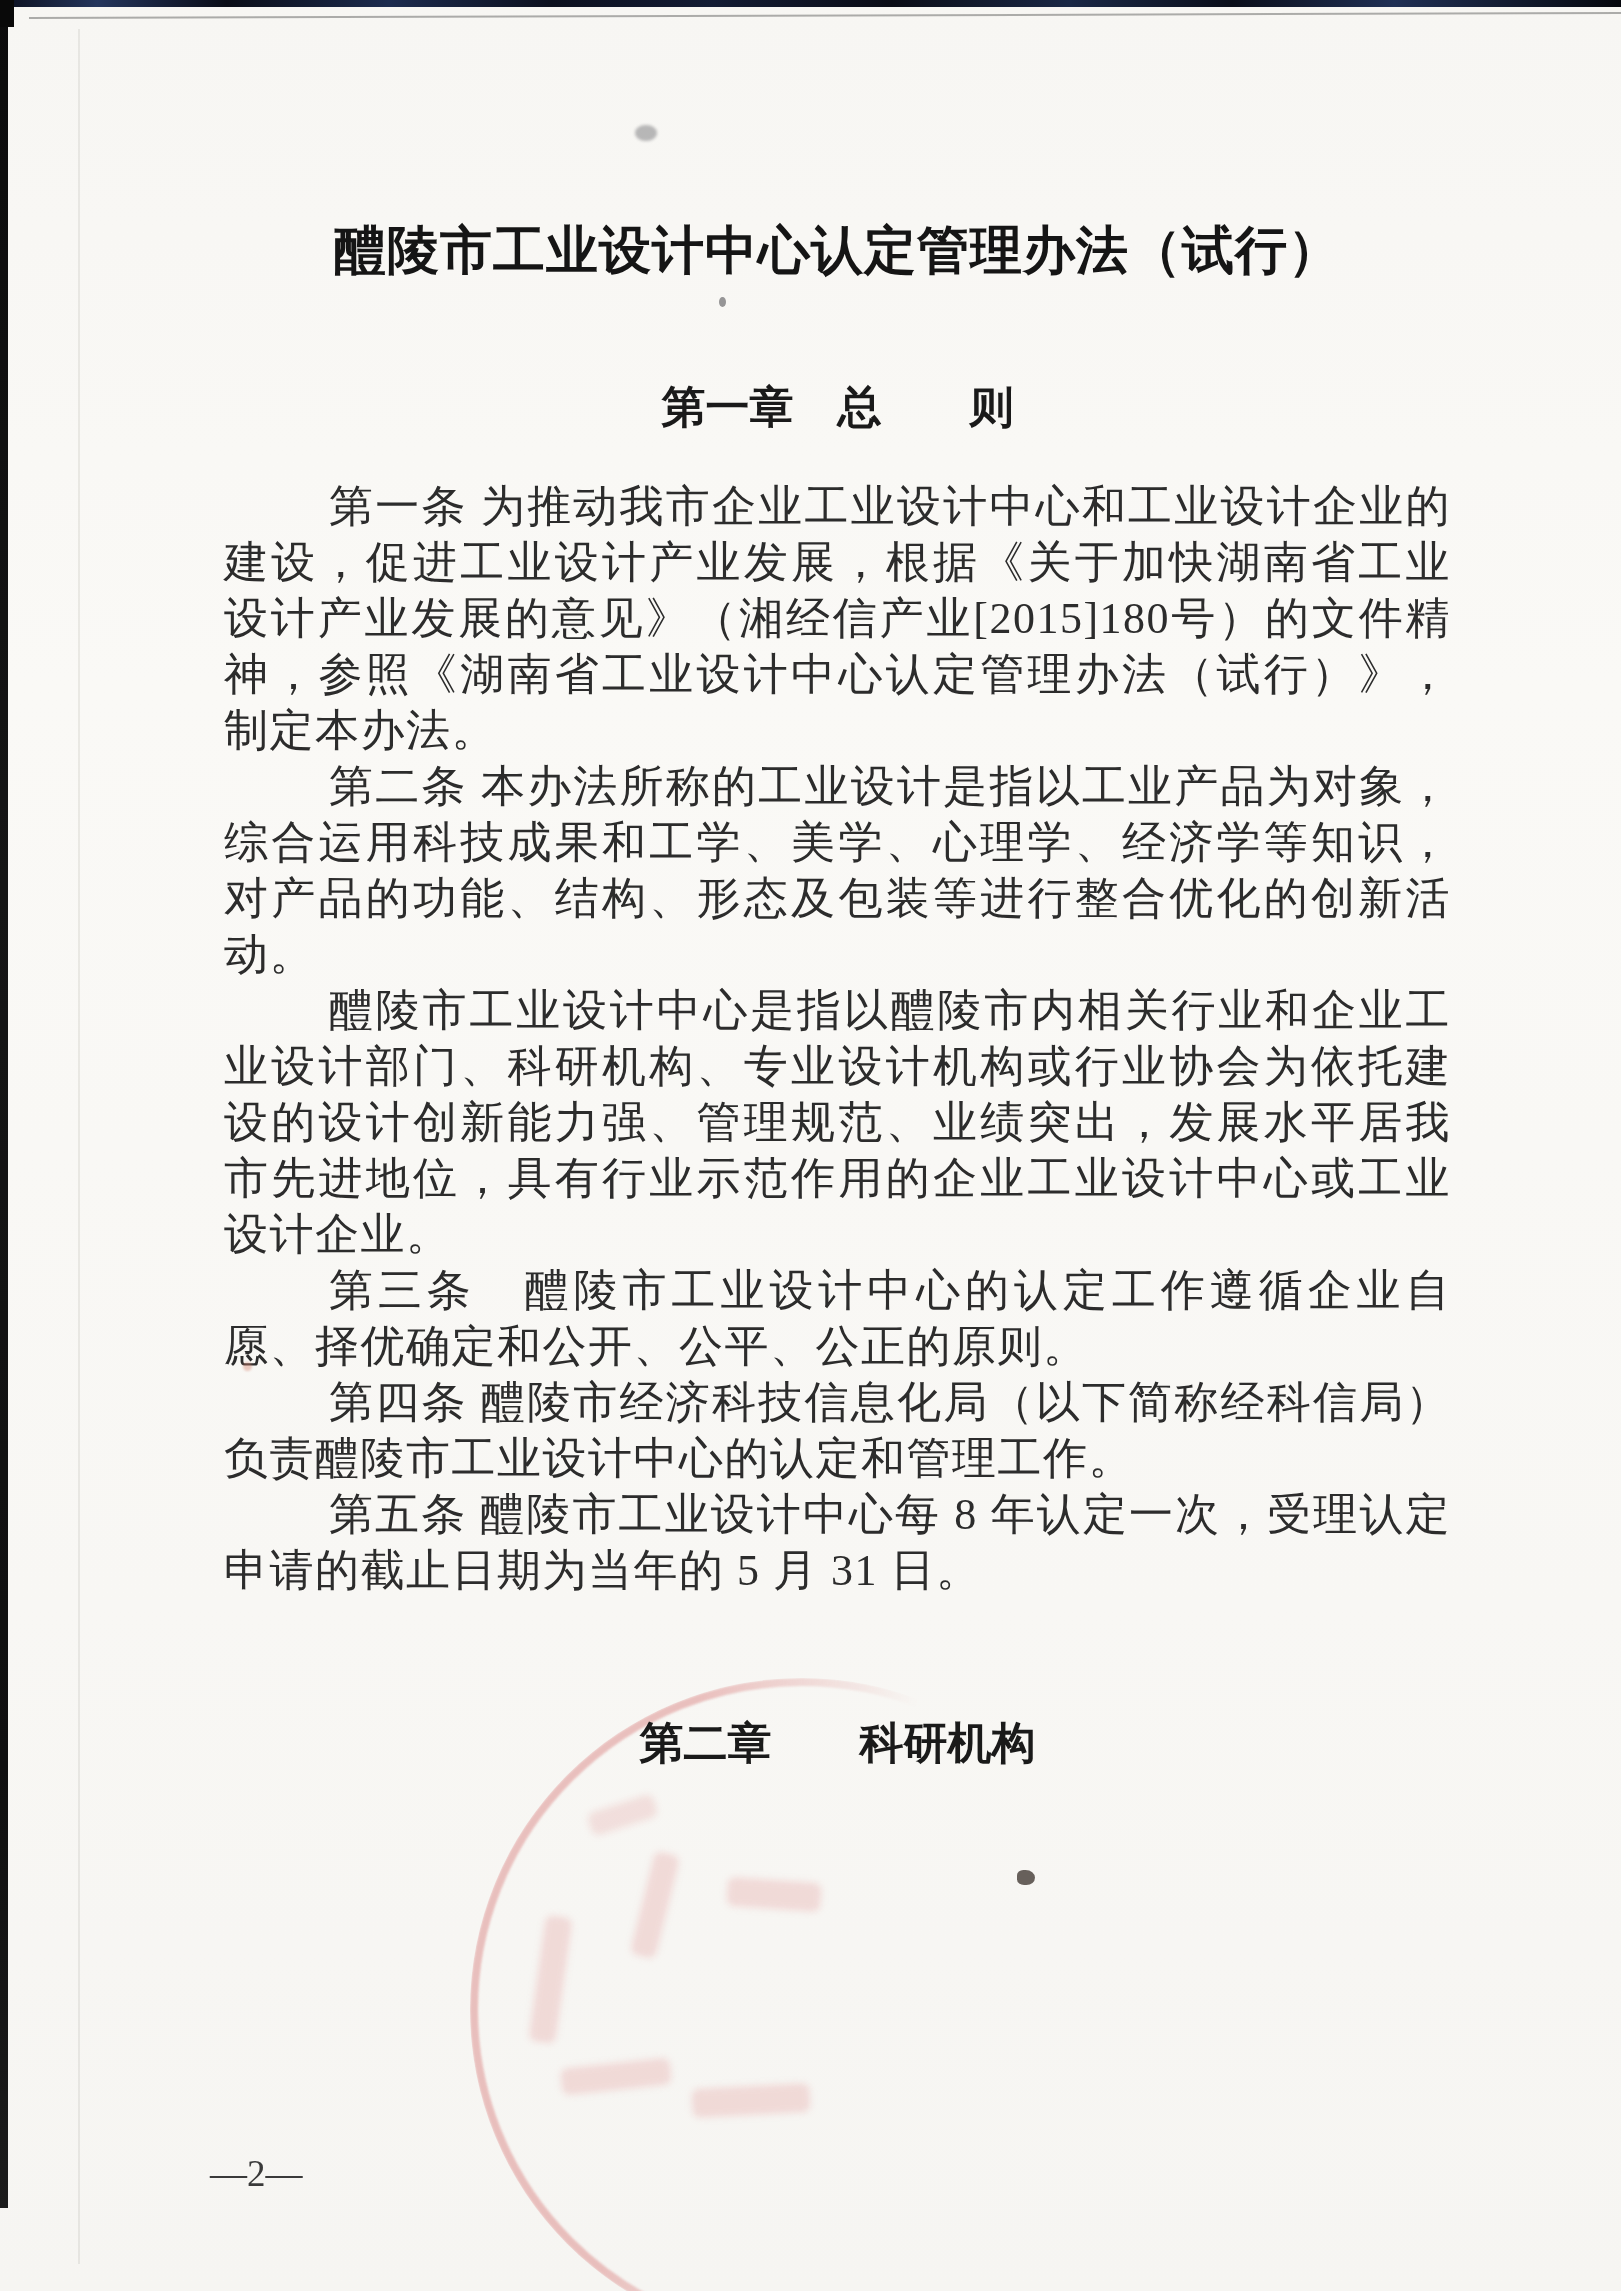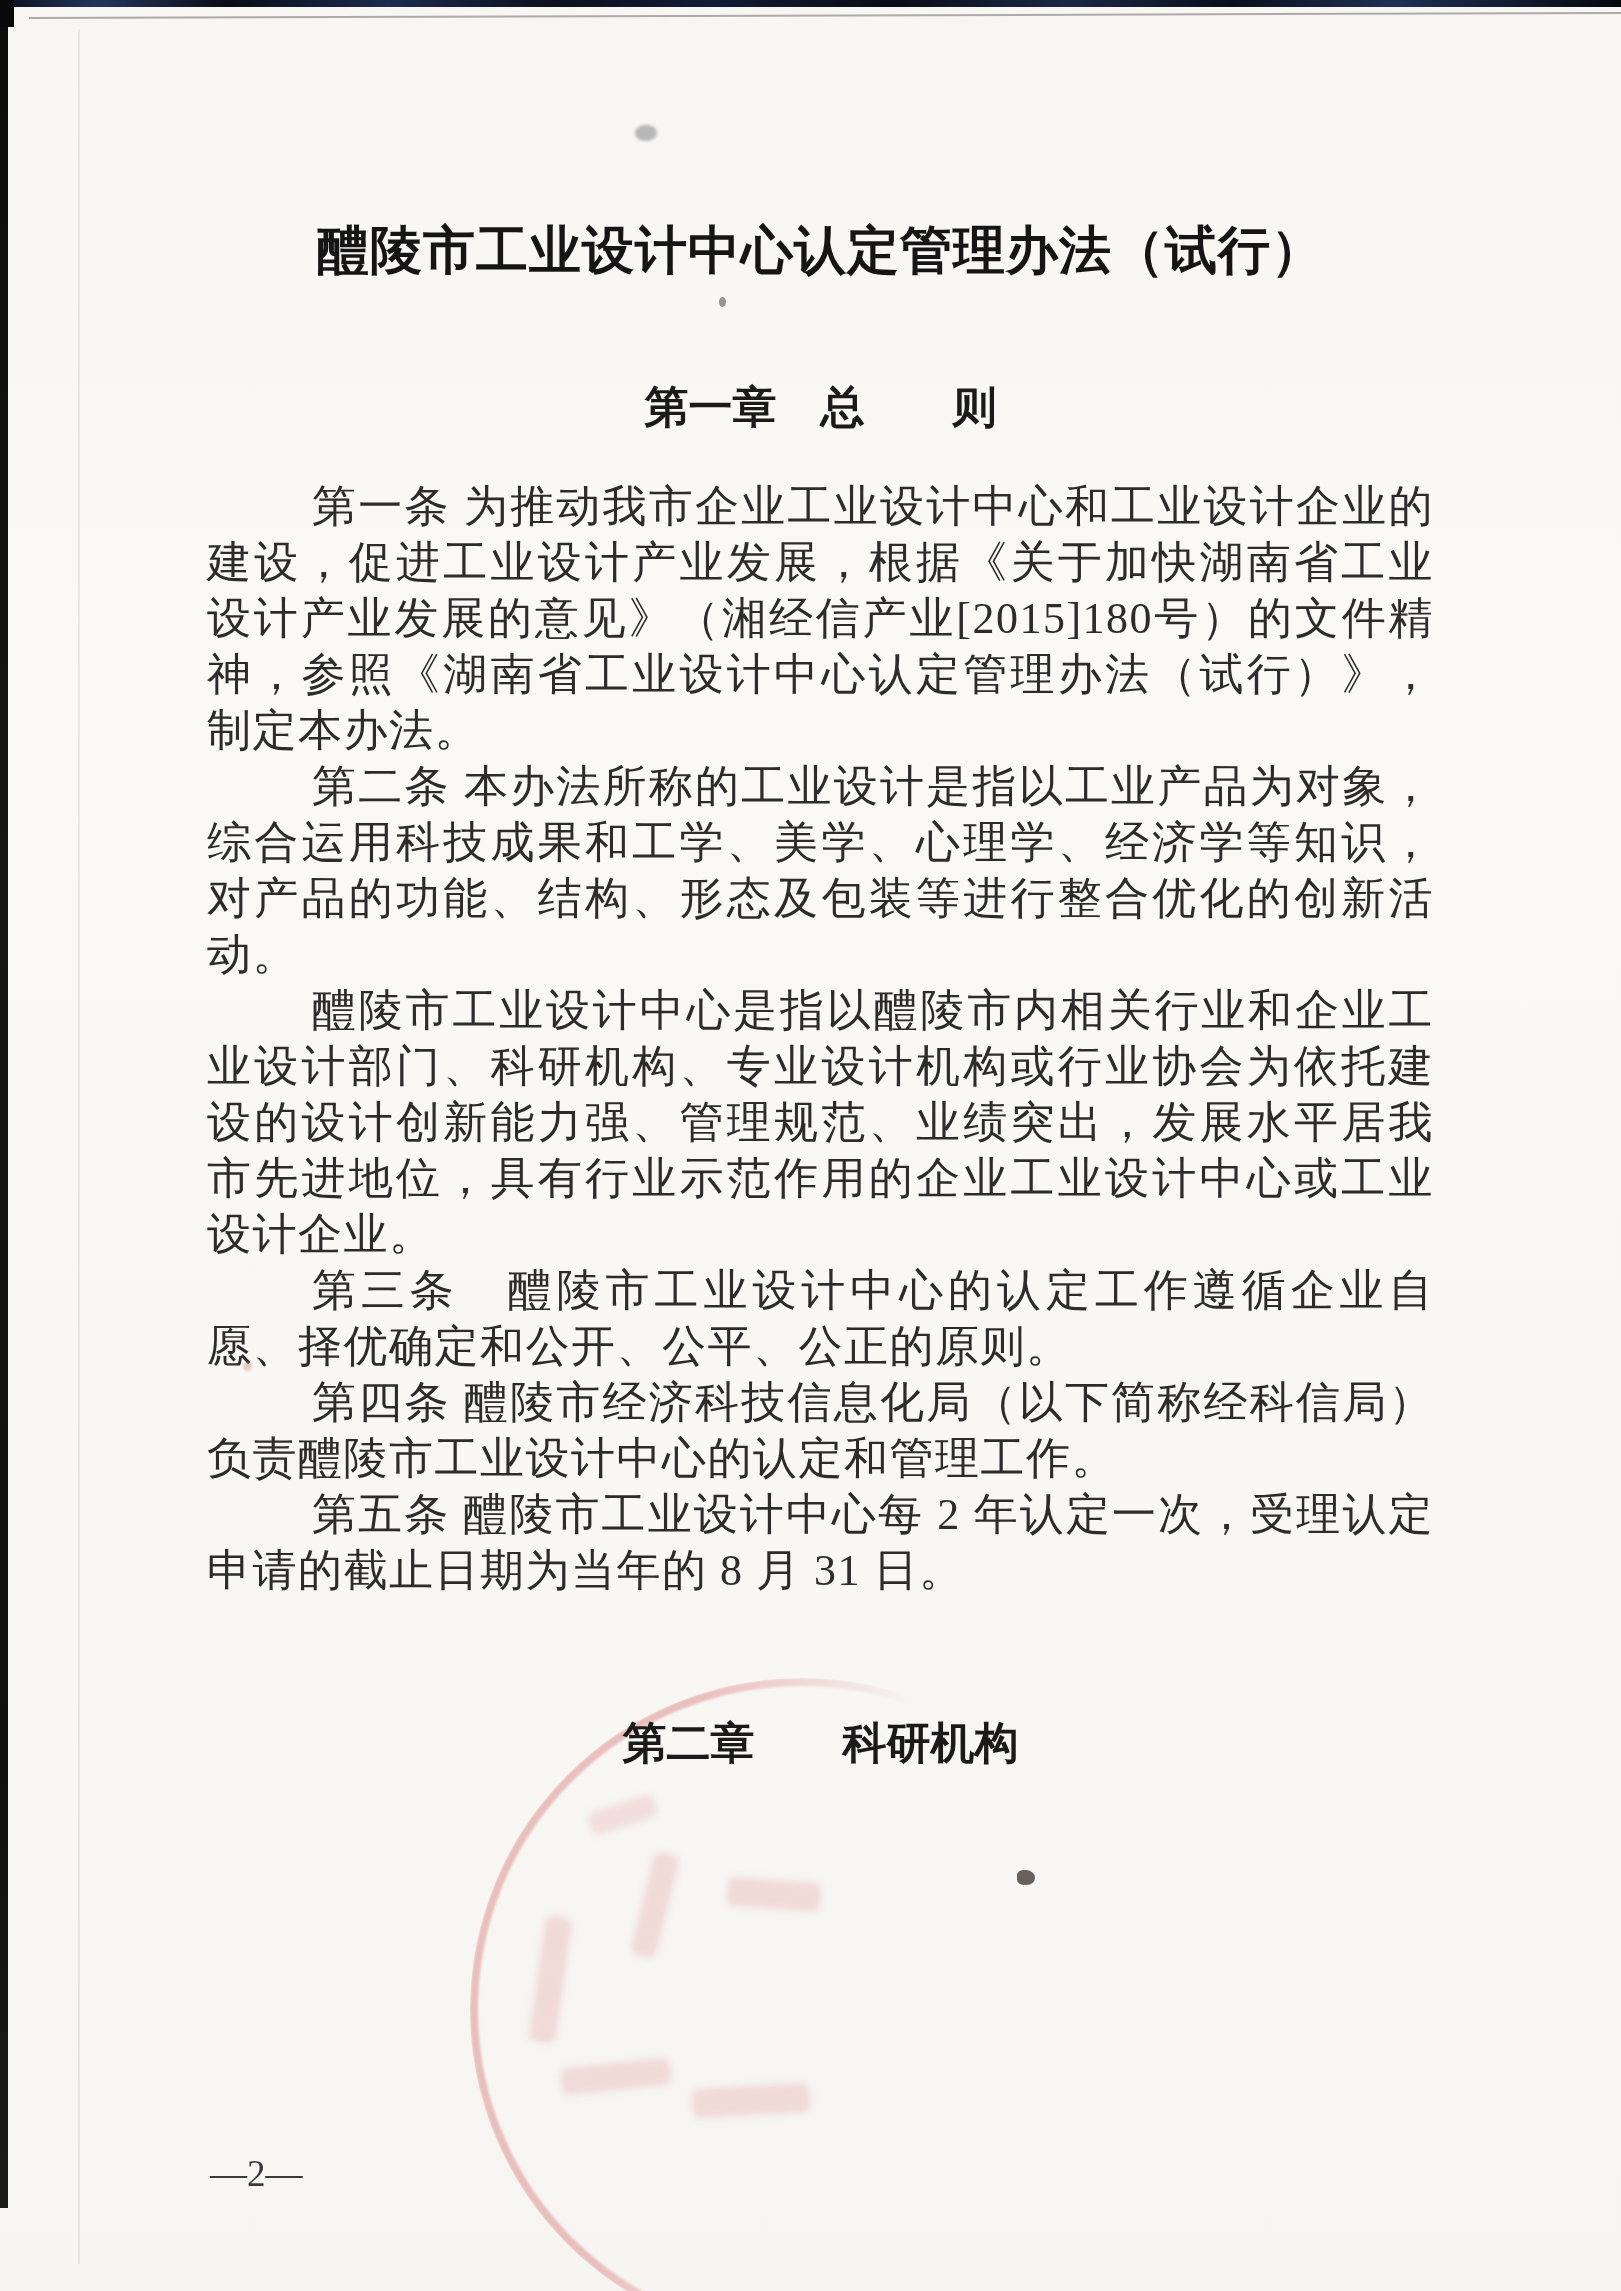--- a/index.html
+++ b/index.html
@@ -57,21 +57,21 @@
   .stamp-mark { position:absolute; background:rgba(208,88,88,.18); filter:blur(3.9px); border-radius:7.8px; }
   .mark-1 { left:537px; top:1916px; width:27.4px; height:127px; transform:rotate(8deg); }
   .mark-2 { left:561px; top:2063px; width:110px; height:27.4px; transform:rotate(-6deg); }
   .mark-3 { left:642px; top:1852px; width:25.5px; height:106px; transform:rotate(14deg); }
   .mark-4 { left:727px; top:1880px; width:94px; height:29px; transform:rotate(4deg); }
   .mark-5 { left:692px; top:2086px; width:118px; height:29px; transform:rotate(-3deg); }
   .mark-6 { left:588px; top:1803px; width:69px; height:23.5px; transform:rotate(-18deg); background:rgba(208,88,88,.15); }
 
   
   .content {
-    position:absolute; left:207px; top:0; width:1227px; z-index:2;
+    position:absolute; left:224px; top:0; width:1227px; z-index:2;
     color:#262626;
   }
   .title {
     margin:0; padding-top:220px;
     font-family:"Liberation Sans", sans-serif;
     font-weight:bold;
     font-size:52px; line-height:61px;
     letter-spacing:1px;
     text-align:center;
     color:#151515;
@@ -134,21 +134,21 @@
     <h1 class="title">醴陵市工业设计中心认定管理办法（试行）</h1>
 
     <h2 class="chapter chapter-1">第一章　总　　则</h2>
 
     <div class="body-text">
       <p>第一条 为推动我市企业工业设计中心和工业设计企业的建设，促进工业设计产业发展，根据《关于加快湖南省工业设计产业发展的意见》（湘经信产业[2015]180号）的文件精神，参照《湖南省工业设计中心认定管理办法（试行）》，制定本办法。</p>
       <p>第二条 本办法所称的工业设计是指以工业产品为对象，综合运用科技成果和工学、美学、心理学、经济学等知识，对产品的功能、结构、形态及包装等进行整合优化的创新活动。</p>
       <p>醴陵市工业设计中心是指以醴陵市内相关行业和企业工业设计部门、科研机构、专业设计机构或行业协会为依托建设的设计创新能力强、管理规范、业绩突出，发展水平居我市先进地位，具有行业示范作用的企业工业设计中心或工业设计企业。</p>
       <p>第三条　醴陵市工业设计中心的认定工作遵循企业自愿、择优确定和公开、公平、公正的原则。</p>
       <p>第四条 醴陵市经济科技信息化局（以下简称经科信局）负责醴陵市工业设计中心的认定和管理工作。</p>
-      <p>第五条 醴陵市工业设计中心每 2 年认定一次，受理认定申请的截止日期为当年的 8 月 31 日。</p>
+      <p>第五条 醴陵市工业设计中心每 8 年认定一次，受理认定申请的截止日期为当年的 5 月 31 日。</p>
     </div>
 
     <h2 class="chapter chapter-2">第二章　　科研机构</h2>
 
   </div>
 
   <div class="page-number">—2—</div>
 
 </div>
 

